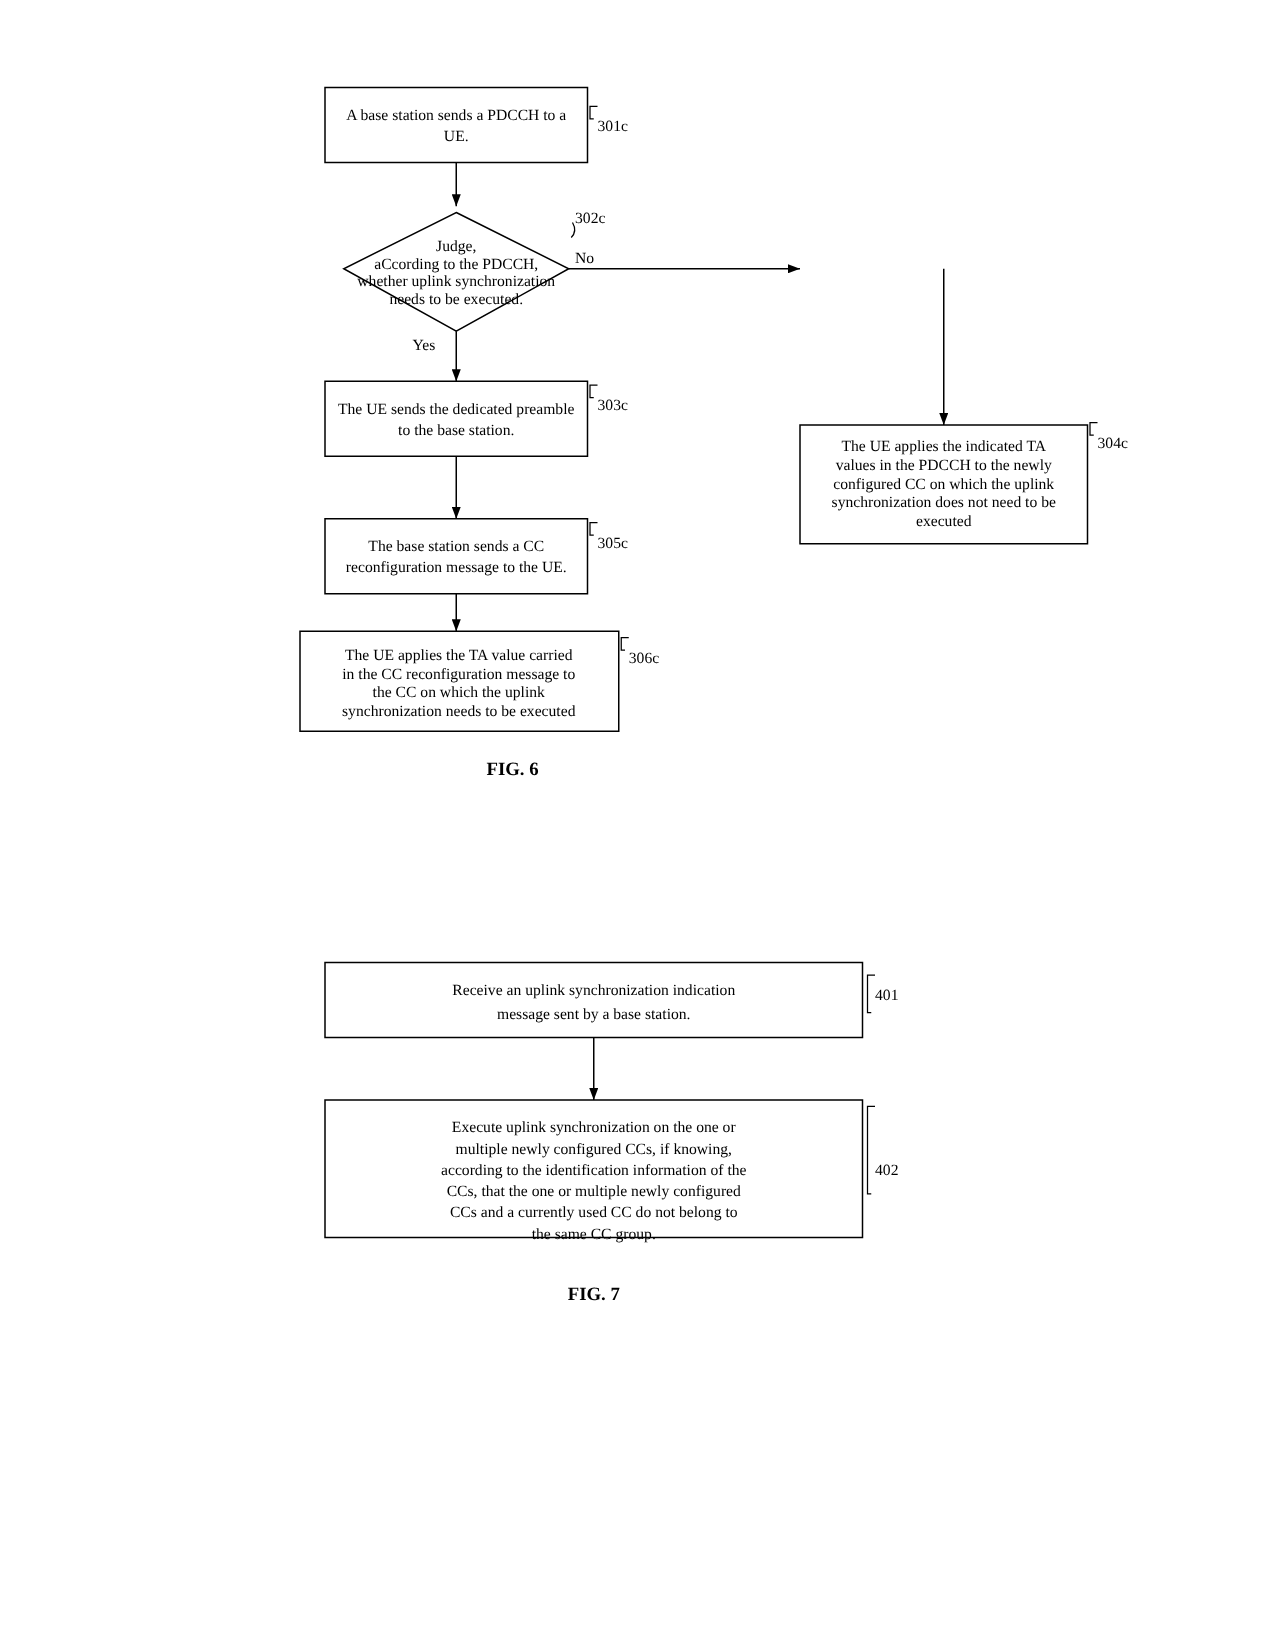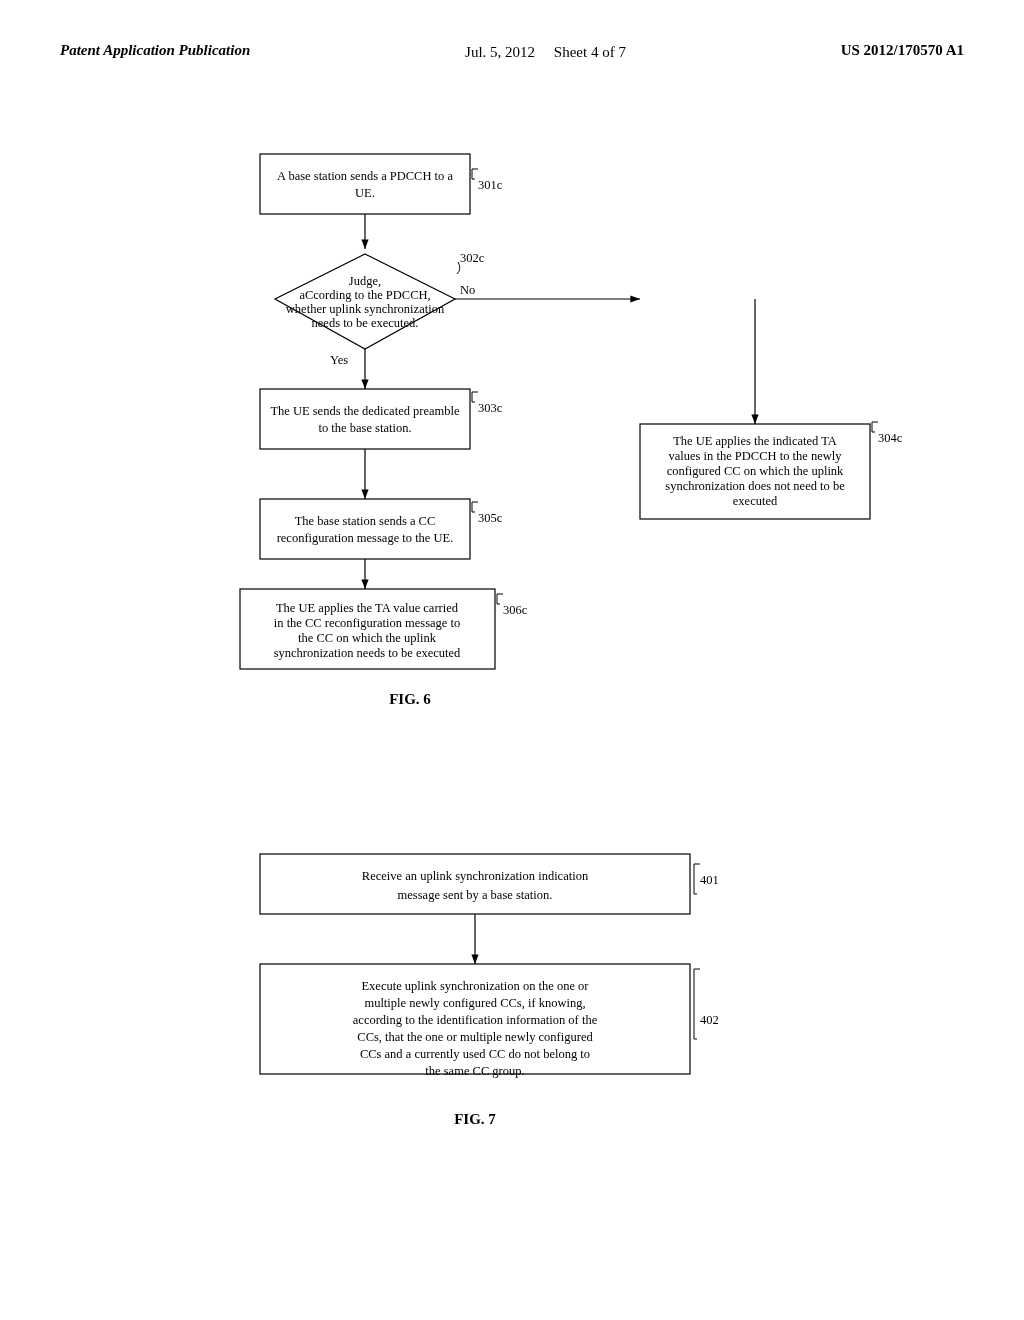--- a/index.html
+++ b/index.html
@@ -86,28 +86,20 @@
       font-size: 15px;
       font-weight: bold;
       text-anchor: middle;
     }
   </style>
 </head>
 <body>
 
 <div class="page">
 
-  <div class="header">
-    <div class="header-left">Patent Application Publication</div>
-    <div class="header-center">
-      <span>Jul. 5, 2012</span>&nbsp;&nbsp;&nbsp;&nbsp;
-      <span>Sheet 4 of 7</span>
-    </div>
-    <div class="header-right">US 2012/170570 A1</div>
-  </div>
 
   <div class="content">
 
     <div class="flowchart-container">
       <svg width="800" height="700" viewBox="0 0 800 700">
 
         <rect x="150" y="20" width="210" height="60" fill="white" stroke="black" stroke-width="1.2"></rect>
         <text class="box-text" x="255" y="43">A base station sends a PDCCH to a</text>
         <text class="box-text" x="255" y="60">UE.</text>
 

